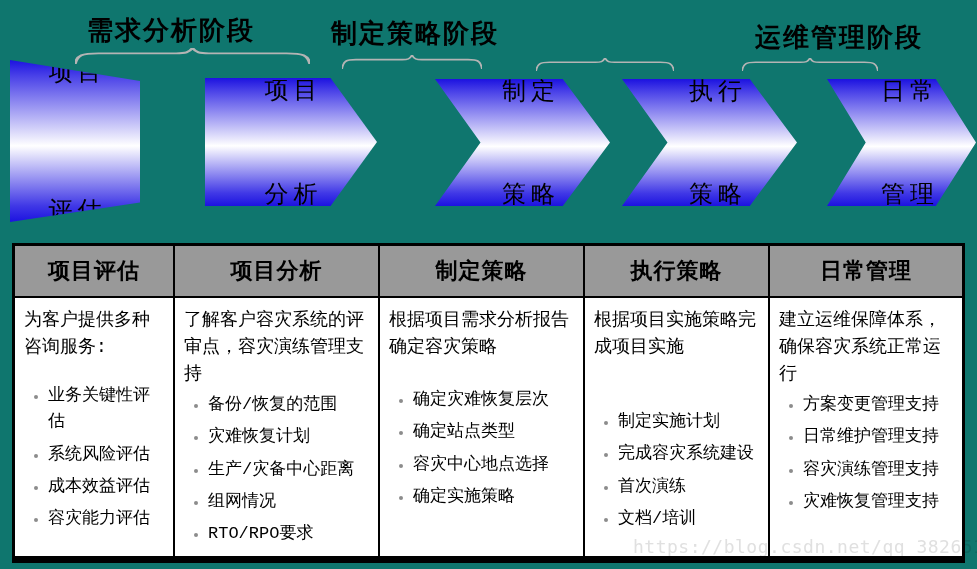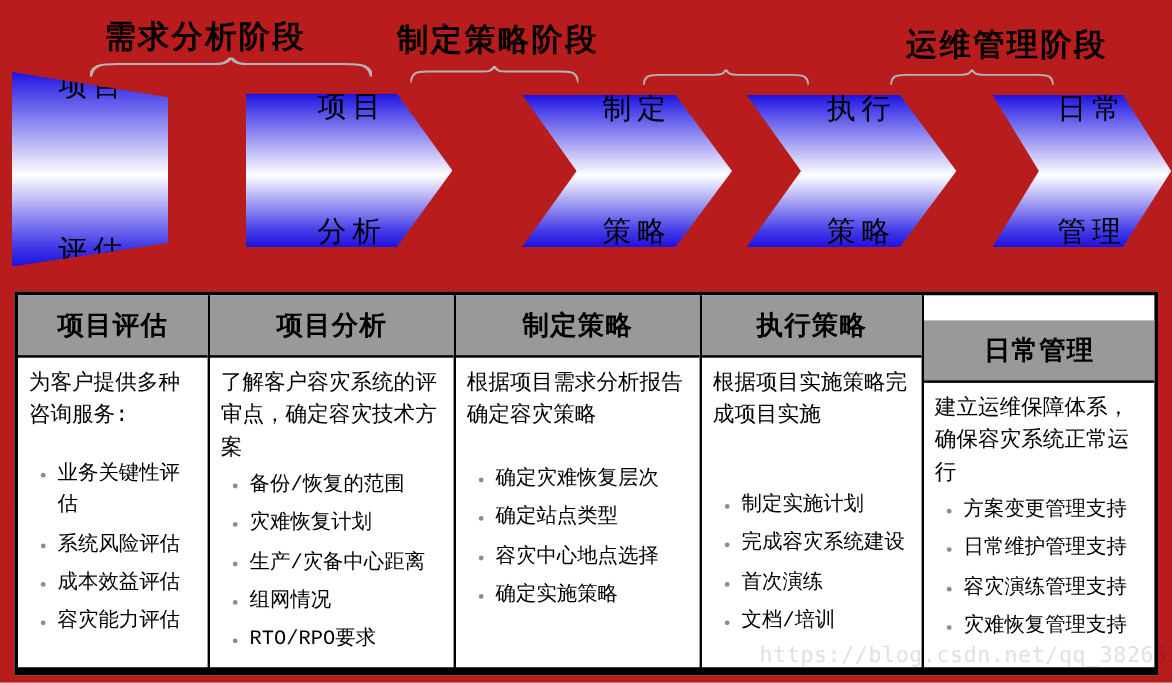--- a/index.html
+++ b/index.html
@@ -1,17 +1,17 @@
 <!DOCTYPE html>
 <html><head>
 <meta charset="utf-8">
 <style>
   html,body{margin:0;padding:0;background:#fff;}
   .canvas{
-    position:relative;width:977px;height:569px;background:#b91c1c;overflow:hidden;
+    position:relative;width:977px;height:569px;background:#0f766e;overflow:hidden;
     font-family:"Liberation Sans",sans-serif;color:#000;
   }
   
   .phase-label{
     position:absolute;width:220px;text-align:center;
     font-size:26px;font-weight:bold;letter-spacing:2px;white-space:nowrap;
   }
   
   .brace{position:absolute;}
   .brace svg{display:block;width:100%;height:100%;}
@@ -29,21 +29,21 @@
   .shape-chev{clip-path:polygon(0 0,73% 0,100% 50%,73% 100%,0 100%,26% 50%);}
   .shape-chev .aline{transform:translateX(6px);}
   
   .proc-table{
     position:absolute;left:12px;top:243px;width:953px;height:320px;
     box-sizing:border-box;border:3px solid #000;border-bottom-width:7px;
     display:grid;grid-template-columns:160px 205px 205px 185px 1fr;
     background:#fff;
   }
   .pcol{box-sizing:border-box;border-right:2px solid #000;display:flex;flex-direction:column;font-family:Liberation Mono, monospace;}
-  .pcol:last-child{border-right:none;margin-top:21px;}
+  .pcol:last-child{border-right:none;}
   .pcol-header{
     box-sizing:border-box;height:52px;flex:0 0 52px;background:#999999;
     border-bottom:2px solid #000;display:flex;align-items:center;justify-content:center;
     font-size:22px;font-weight:bold;letter-spacing:1px;
   }
   .pcol-body{padding:9px 8px 4px 9px;font-size:18px;line-height:1.5;}
   .pcol-body ul{margin:4px 0 0 0;padding-left:24px;font-size:17px;line-height:1.55;}
   .pcol-body li{margin-bottom:6px;}
   .pcol-body li::marker{color:#8c8c8c;font-size:13px;}
   .gap-c1 ul{margin-top:22px;}
@@ -118,21 +118,21 @@
           <li>系统风险评估</li>
           <li>成本效益评估</li>
           <li>容灾能力评估</li>
         </ul>
       </div>
     </div>
 
     <div class="pcol">
       <div class="pcol-header">项目分析</div>
       <div class="pcol-body">
-        <div>了解客户容灾系统的评审点，确定容灾技术方案</div>
+        <div>了解客户容灾系统的评审点，容灾演练管理支持</div>
         <ul>
           <li>备份/恢复的范围</li>
           <li>灾难恢复计划</li>
           <li>生产/灾备中心距离</li>
           <li>组网情况</li>
           <li>RTO/RPO要求</li>
         </ul>
       </div>
     </div>
 

